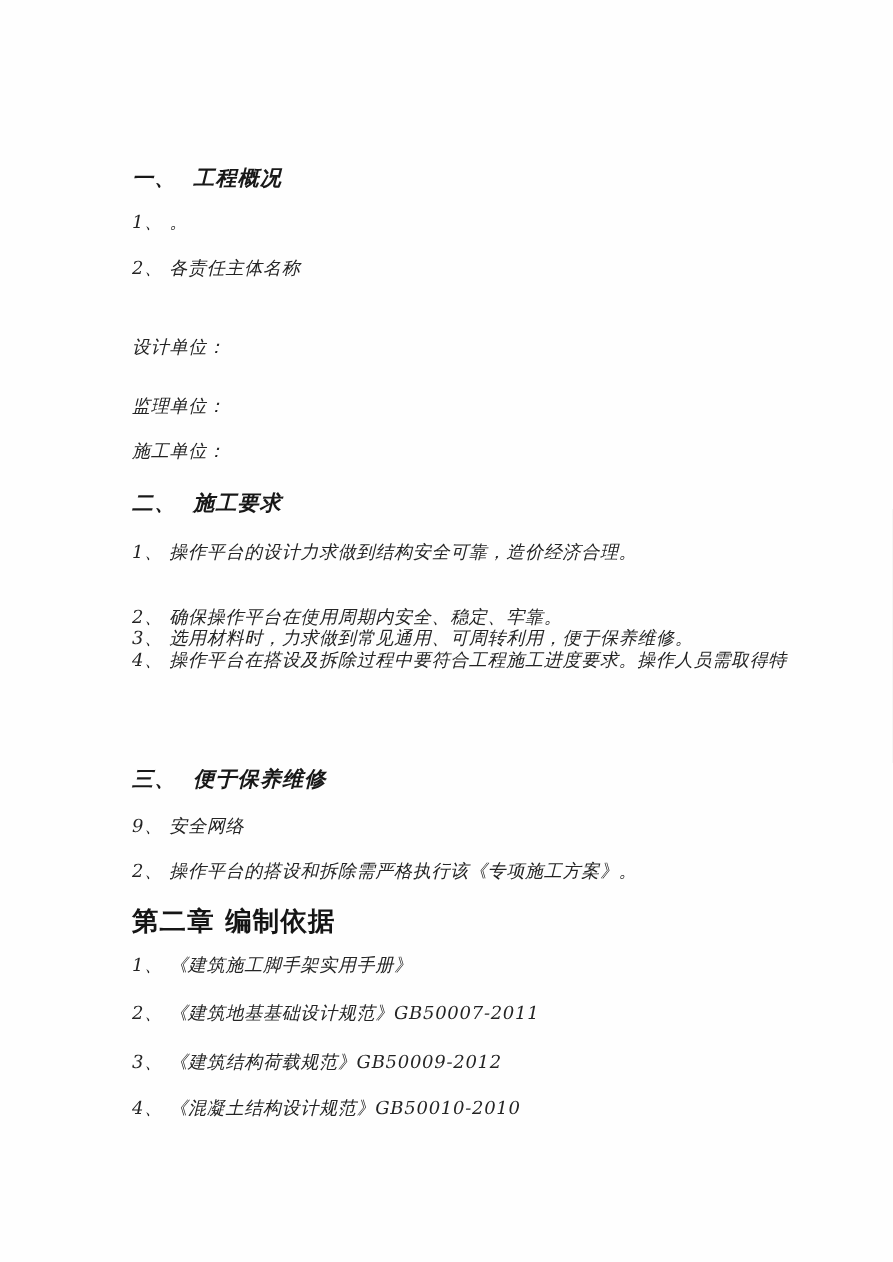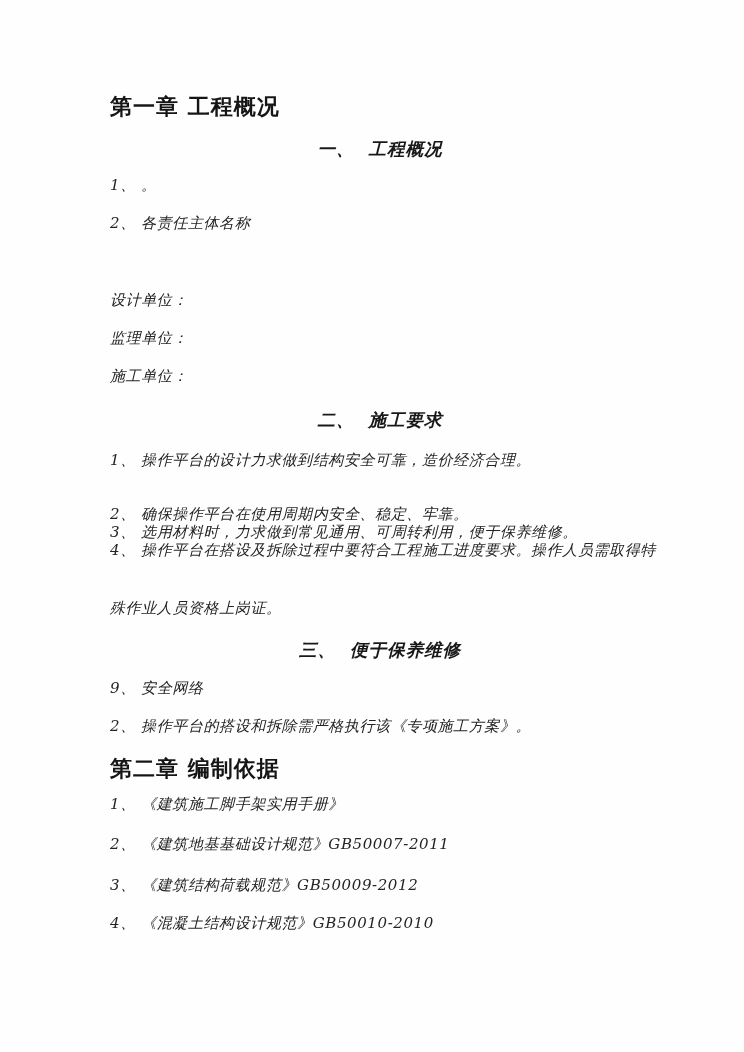--- a/index.html
+++ b/index.html
@@ -31,59 +31,56 @@
     letter-spacing: 1px;
     color: #151515;
   }
   .h2 {
     font-weight: 700;
     font-style: italic;
     font-size: 17.5px;
     line-height: 22px;
     letter-spacing: 1px;
     color: #181818;
-    text-align: center;
   }
   .h2 .h2-title {
     margin-left: 14px;
   }
   .p {
     font-style: italic;
     font-size: 15px;
     line-height: 20px;
     letter-spacing: 0.6px;
     color: #242424;
   }
 </style>
 </head>
 <body>
 
 <div class="page">
 
-  <div class="line h1" style="top:94px">第一章 工程概况</div>
 
   <div class="line h2" style="top:138px">
     <span class="h2-num">一、</span><span class="h2-title">工程概况</span>
   </div>
 
   <div class="line p" style="top:175px">1、 。</div>
   <div class="line p" style="top:213px">2、 各责任主体名称</div>
-  <div class="line p" style="top:290px">设计单位：</div>
+  <div class="line p" style="top:279px">设计单位：</div>
   <div class="line p" style="top:328px">监理单位：</div>
   <div class="line p" style="top:366px">施工单位：</div>
 
   <div class="line h2" style="top:409px">
     <span class="h2-num">二、</span><span class="h2-title">施工要求</span>
   </div>
 
   <div class="line p" style="top:450px">1、 操作平台的设计力求做到结构安全可靠，造价经济合理。</div>
   <div class="line p" style="top:504px">2、 确保操作平台在使用周期内安全、稳定、牢靠。</div>
   <div class="line p" style="top:522px">3、 选用材料时，力求做到常见通用、可周转利用，便于保养维修。</div>
   <div class="line p" style="top:540px">4、 操作平台在搭设及拆除过程中要符合工程施工进度要求。操作人员需取得特</div>
-  <div class="line p" style="top:598px">殊作业人员资格上岗证。</div>
 
   <div class="line h2" style="top:639px">
     <span class="h2-num">三、</span><span class="h2-title">便于保养维修</span>
   </div>
 
   <div class="line p" style="top:678px">9、 安全网络</div>
   <div class="line p" style="top:716px">2、 操作平台的搭设和拆除需严格执行该《专项施工方案》。</div>
 
   <div class="line h1" style="top:756px">第二章 编制依据</div>
 

